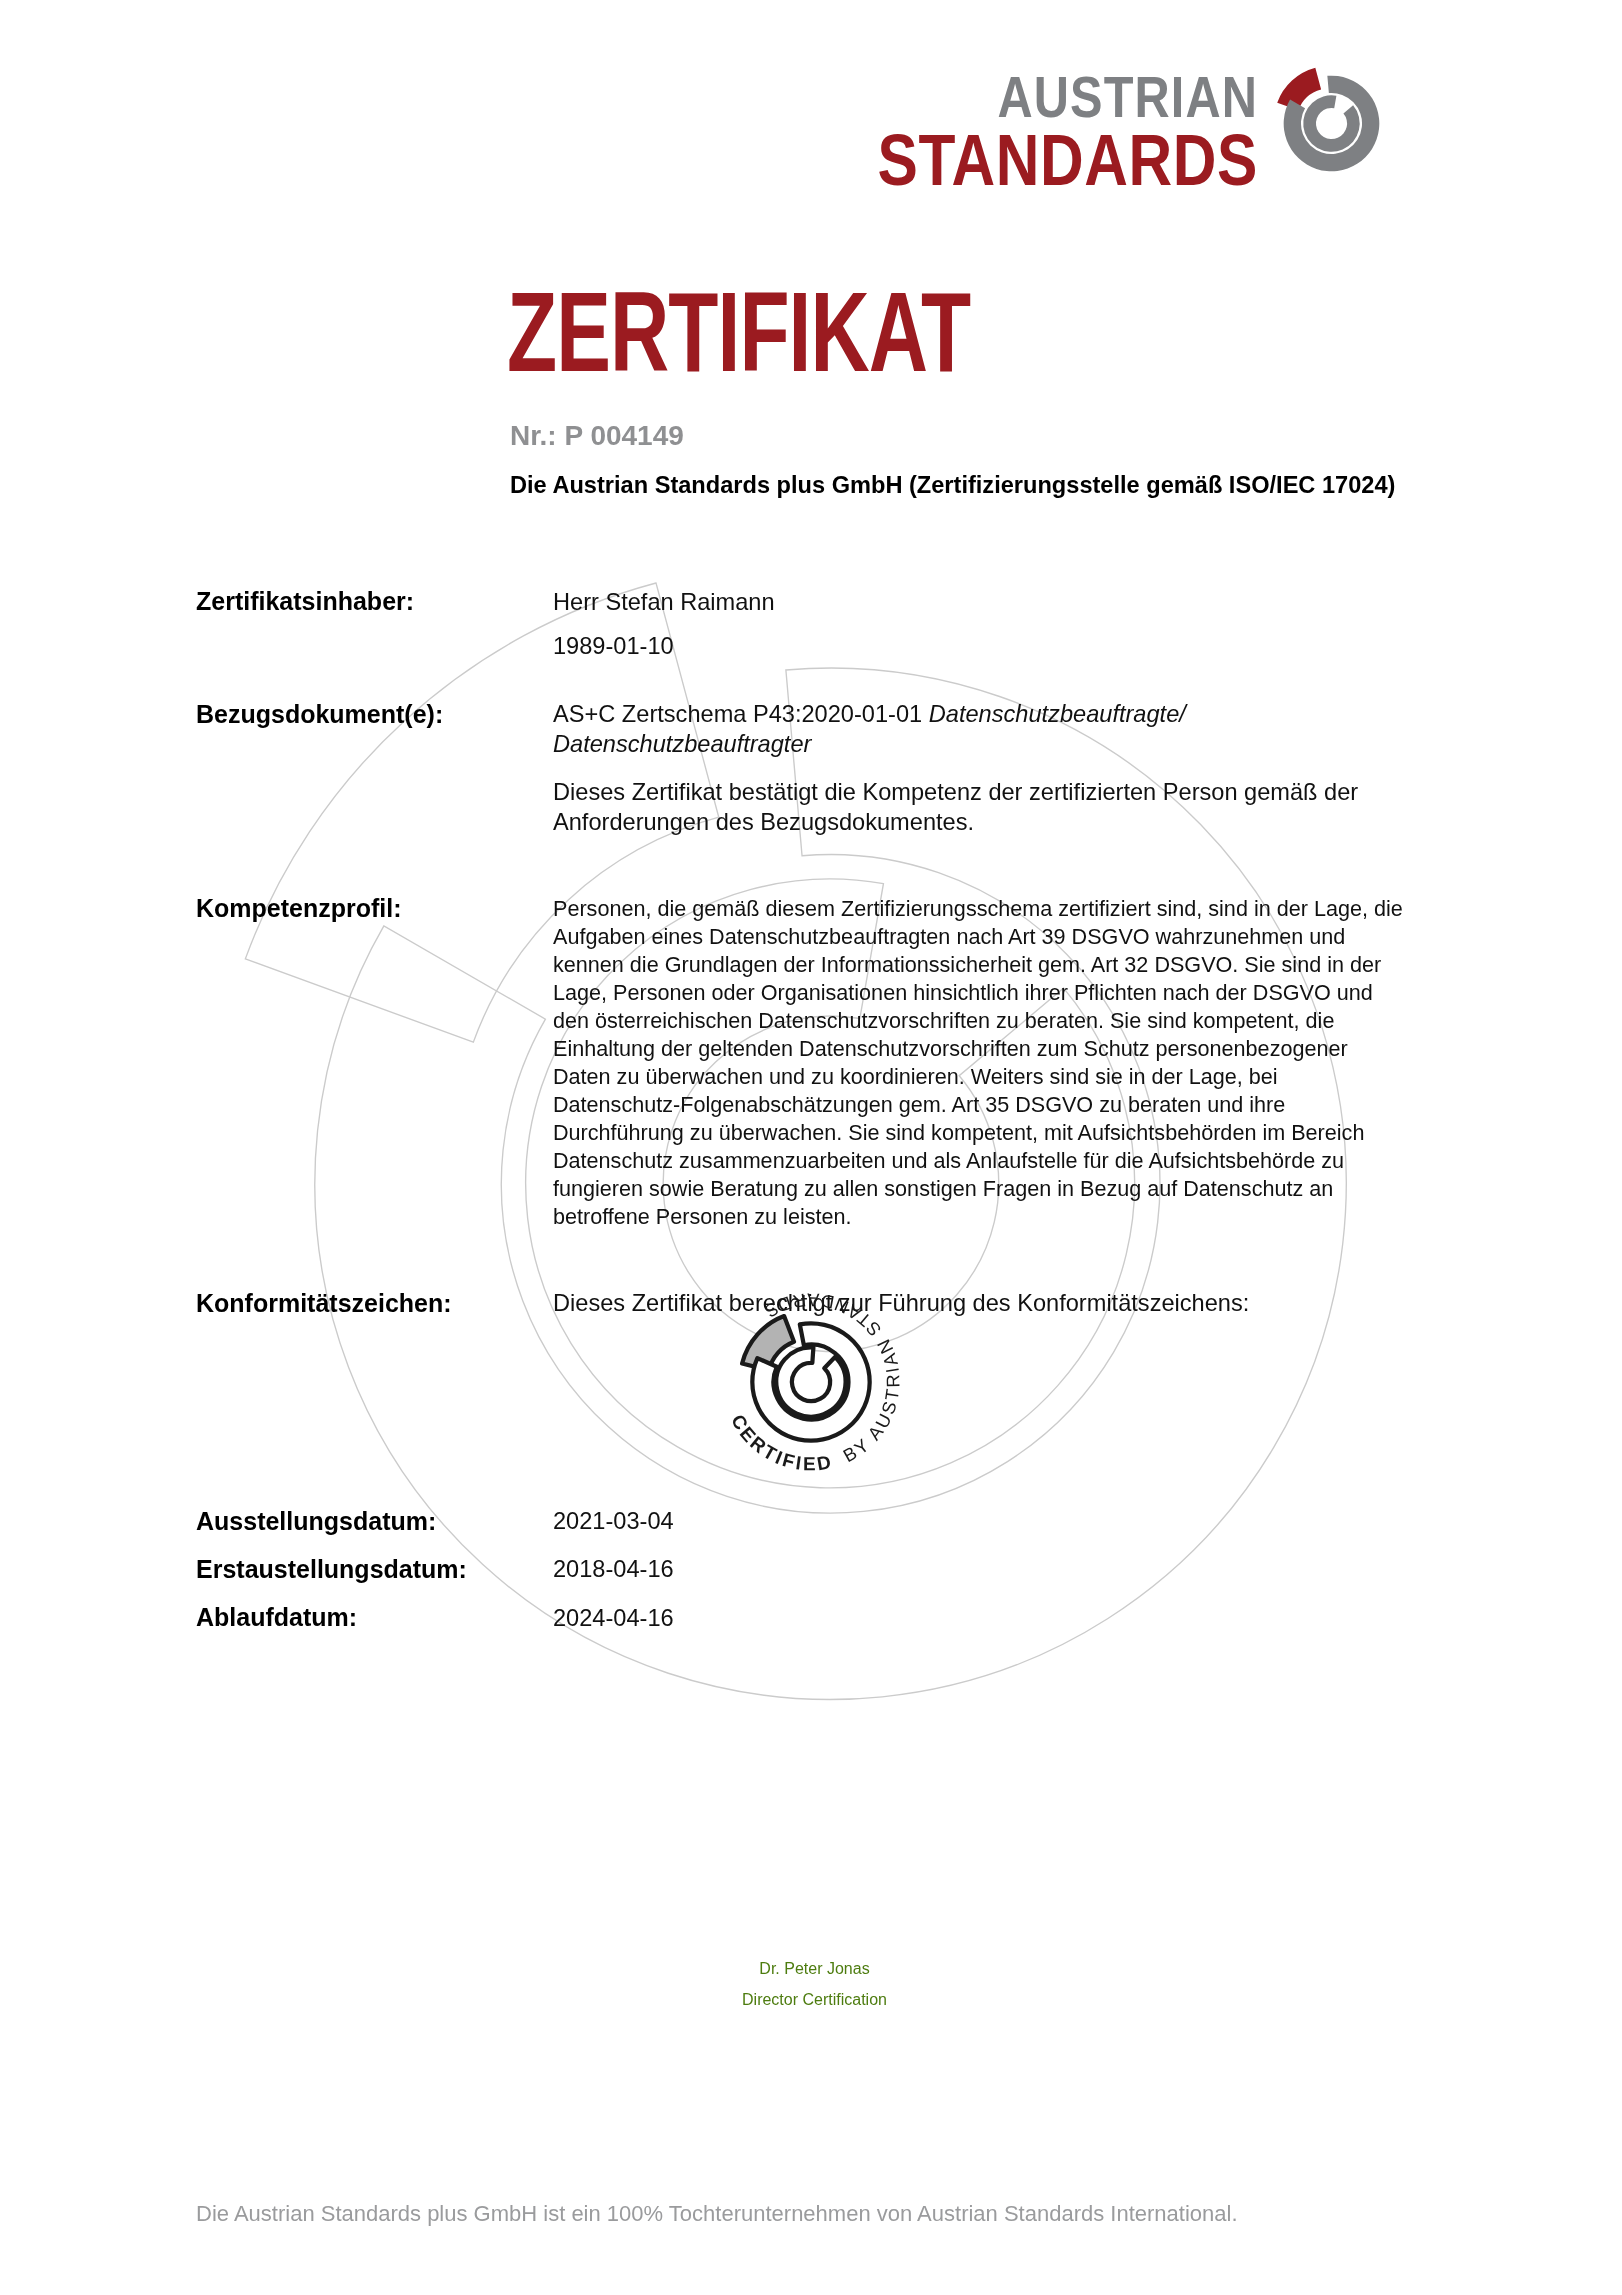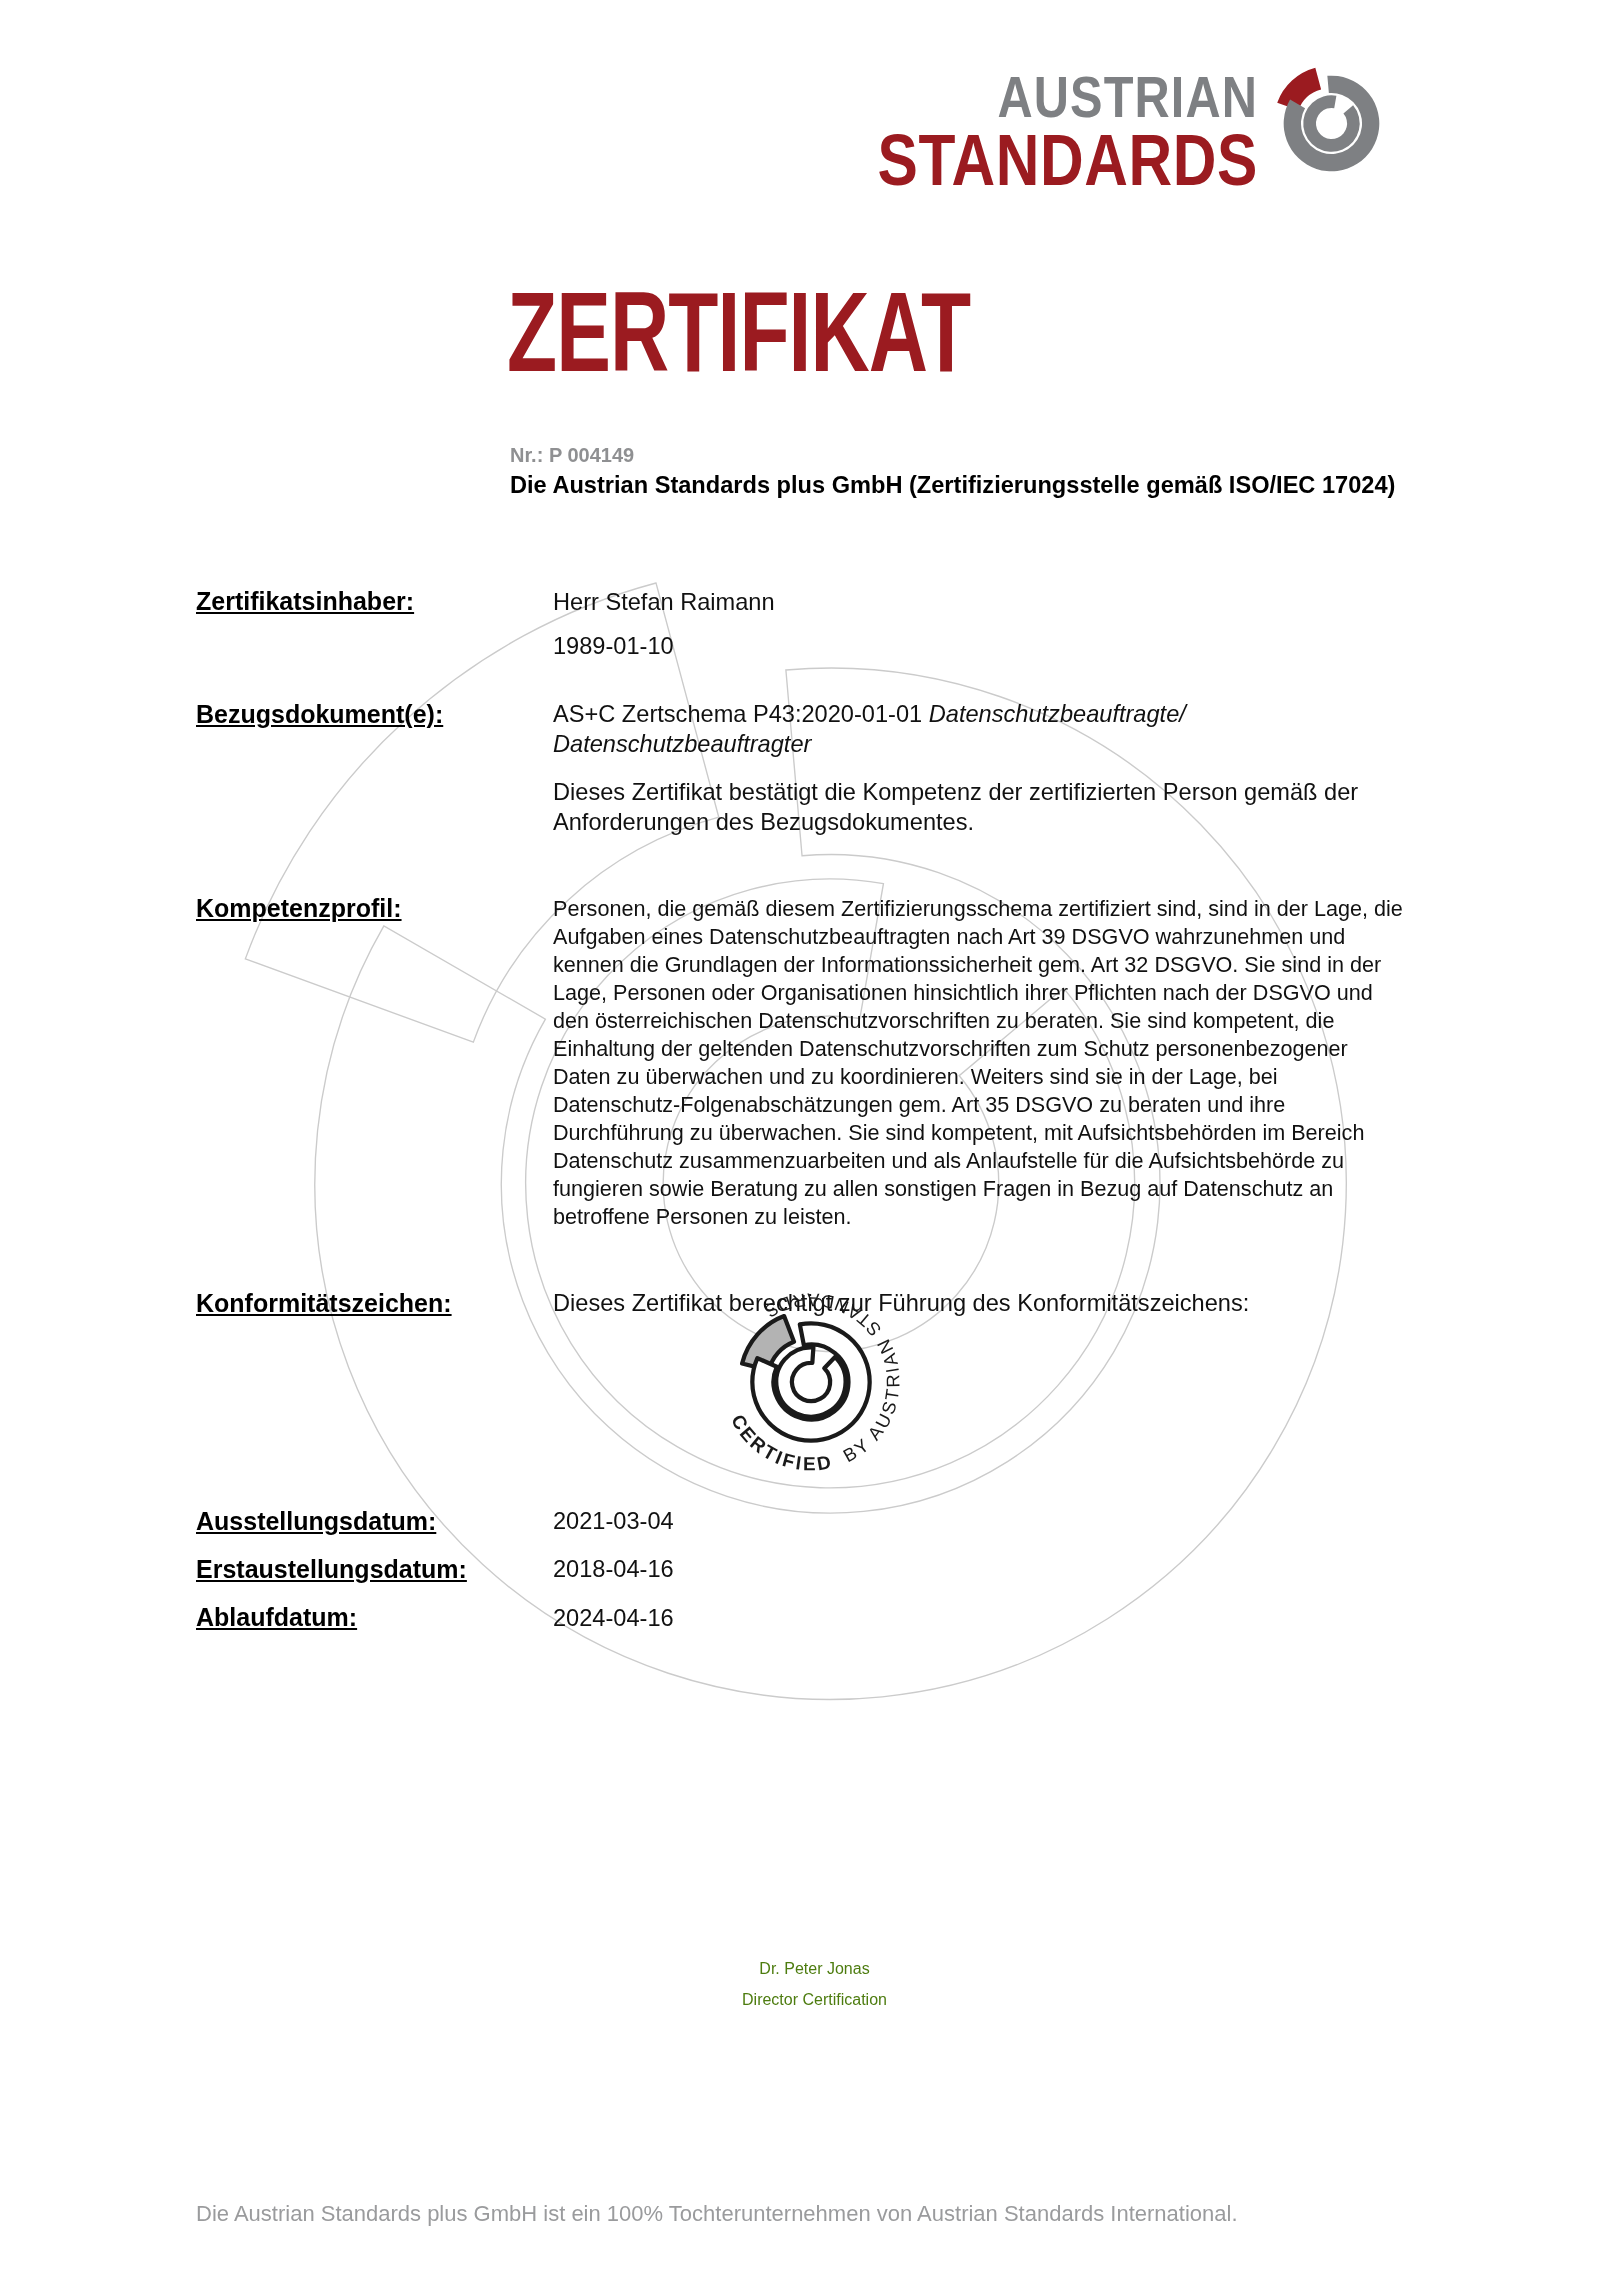--- a/index.html
+++ b/index.html
@@ -11,24 +11,24 @@
   
   .brand{position:absolute;top:63px;right:230px;display:flex;align-items:flex-start;gap:13px;}
   .wordmark{text-align:right;line-height:1;margin-top:5.2px;}
   .wm1{font-weight:bold;font-size:58px;color:#7e8083;letter-spacing:1.3px;
        transform:scaleX(.84);transform-origin:right top;display:block;}
   .wm2{font-weight:bold;font-size:72px;color:#9b1b20;letter-spacing:0.7px;
        transform:scaleX(.84);transform-origin:right top;display:block;margin-top:-2.6px;}
   
   .title{left:507px;top:275px;font-weight:bold;font-size:114px;line-height:1;color:#9b1b20;
          letter-spacing:-1.3px;transform:scaleX(.72);transform-origin:left top;white-space:nowrap;}
-  .certno{left:510px;top:420px;font-weight:bold;font-size:20px;color:#8f9092;margin-top:24px;}
+  .certno{left:510px;top:420px;font-weight:bold;font-size:28px;color:#8f9092;}
   .issuer{left:510px;top:470px;font-weight:bold;font-size:23.6px;line-height:31px;color:#000;}
   
-  .lbl{position:absolute;left:196px;font-weight:bold;font-size:25px;color:#000;white-space:nowrap;text-decoration:underline;}
+  .lbl{position:absolute;left:196px;font-weight:bold;font-size:25px;color:#000;white-space:nowrap;}
   .val{position:absolute;left:510px;font-size:23.6px;color:#111;margin-left:43px;}
   .para{width:854px;font-size:21.6px;line-height:28px;}
   .note{width:857px;line-height:30px;}
   .it{font-style:italic;}
   .sig{position:absolute;left:569px;top:1953px;width:491px;text-align:center;
        font-size:16px;line-height:31px;color:#4d7c0f;}
   .footer{position:absolute;left:196px;top:2199px;font-size:22px;line-height:29px;color:#9a9b9d;}
   .watermark{position:absolute;left:0;top:0;pointer-events:none;}
   .content{position:relative;z-index:1;}
   svg{display:block;}

